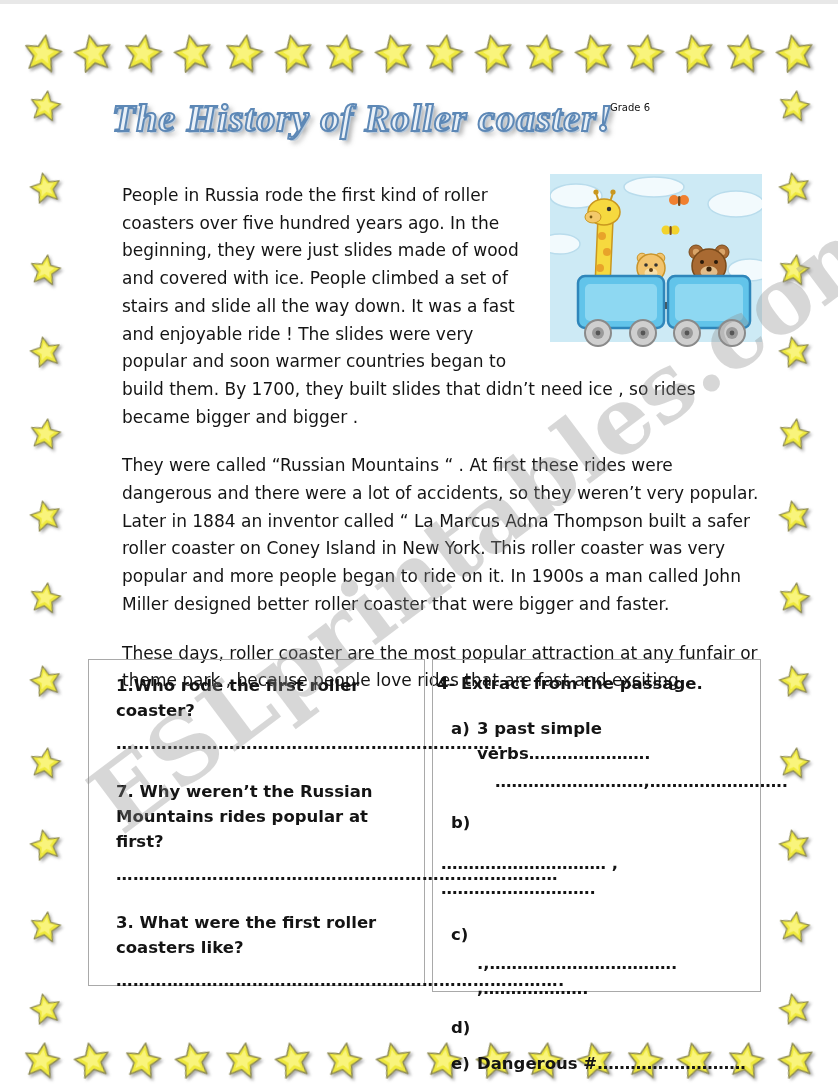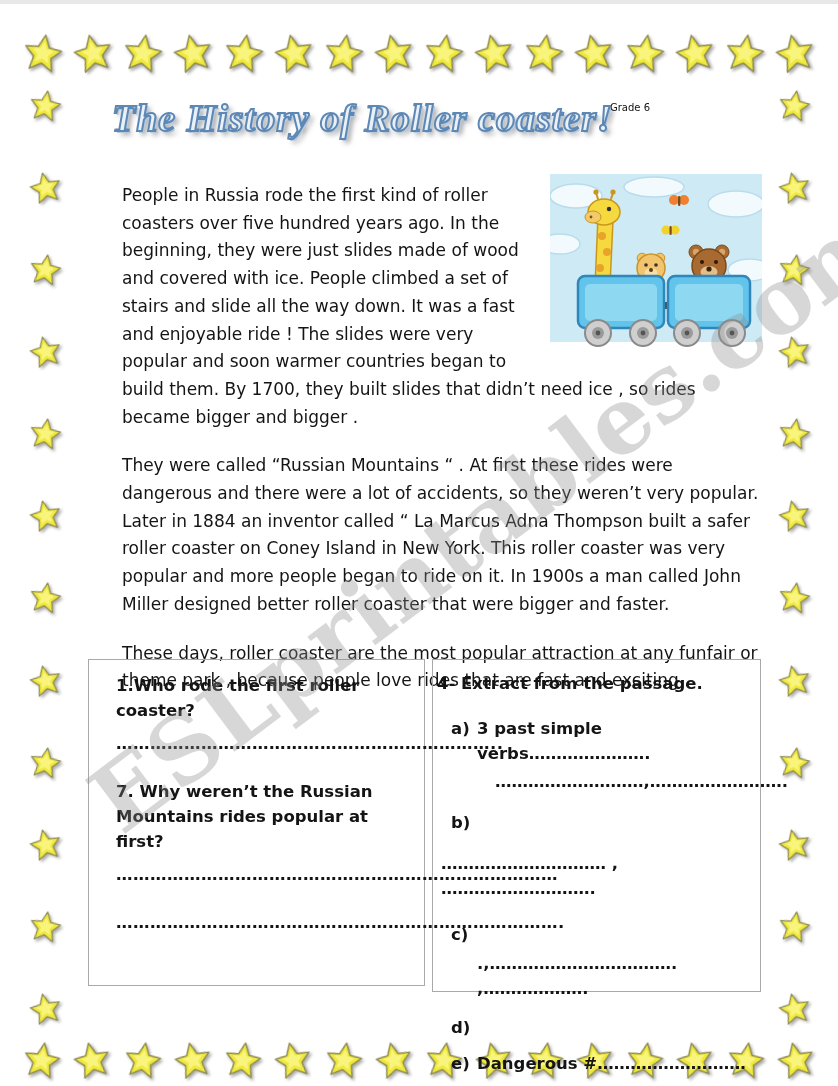--- a/index.html
+++ b/index.html
@@ -503,20 +503,21 @@
     </div>
     <div class="para">They were called “Russian Mountains “ . At first these rides were dangerous and there were a lot of accidents, so they weren’t very popular. Later in 1884 an inventor called “ La Marcus Adna Thompson built a safer roller coaster  on Coney Island  in New York. This roller coaster was very popular and more people began to ride on it. In 1900s  a man called John  Miller designed  better roller coaster that were bigger and faster.</div>
     <div class="para">These days, roller coaster are the most popular attraction at any funfair or theme park , because people love rides that are fast and exciting .</div>
   </div>
 
   <div class="qbox leftbox">
     <p class="q">1.Who rode the first roller coaster?</p>
     <p class="dots">…………………………………………………………..</p>
     <p class="q">7. Why weren’t the Russian Mountains rides popular at first?</p>
     <p class="dots">……………………………………………………………………</p>
+    <p class="q">3. What were the first roller coasters like?</p>
     <p class="dots">…………………………………………………………………….</p>
   </div>
 
   <div class="qbox rightbox">
     <p class="ex-heading">4- Extract from the passage.</p>
 
     <div class="ex-item">
       <span class="ex-label">a)</span>
       <span>3 past simple verbs………………….</span>
     </div>

